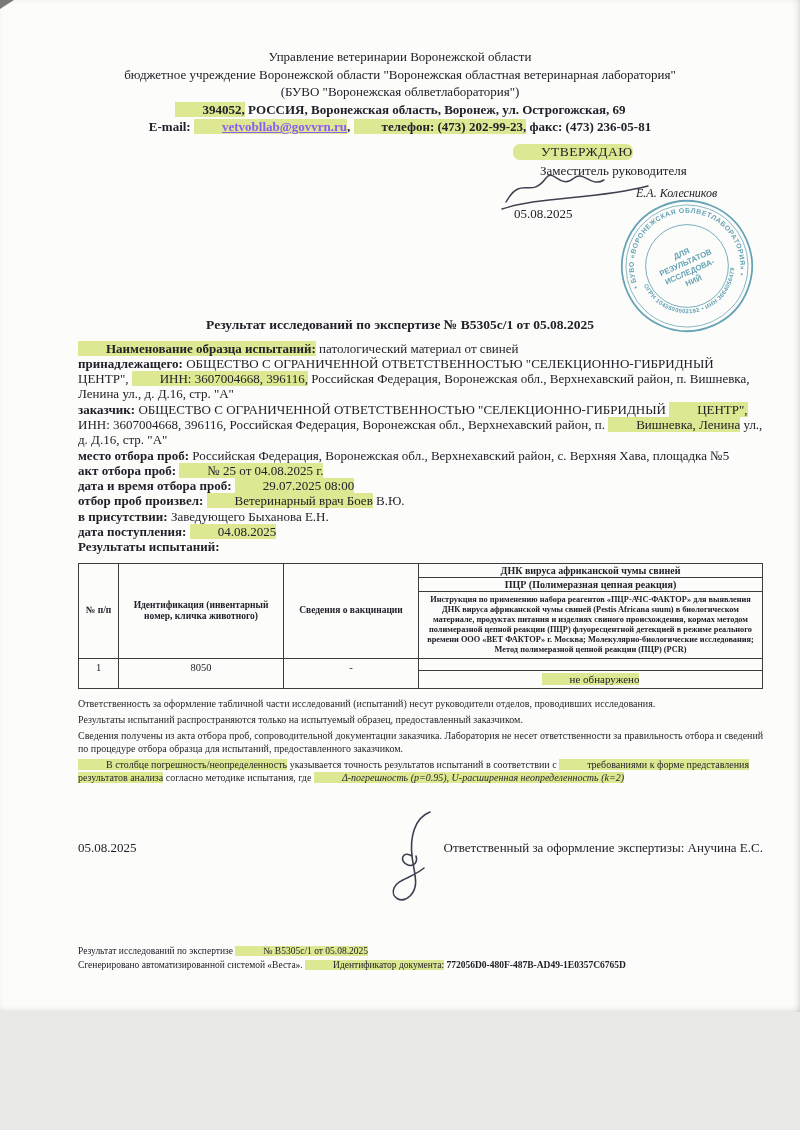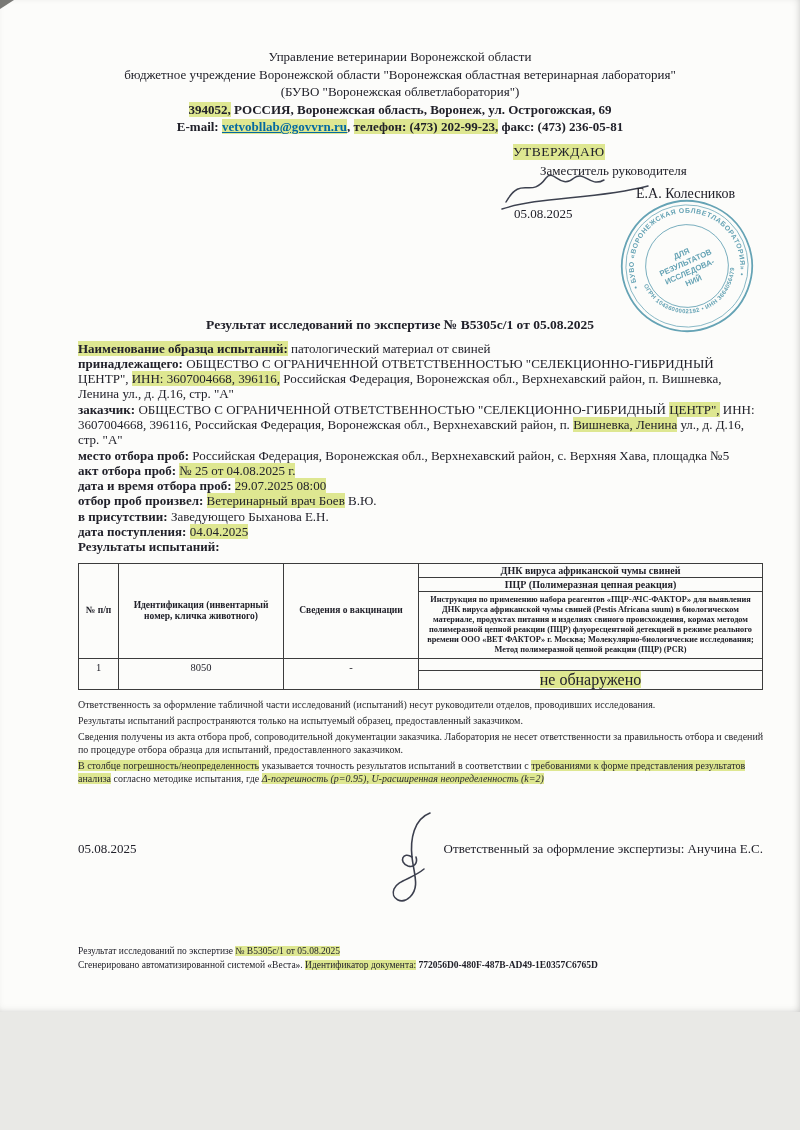--- a/index.html
+++ b/index.html
@@ -3,35 +3,35 @@
 <meta charset="utf-8">
 <style>
   * { margin:0; padding:0; box-sizing:border-box; }
   html,body { background:#e9e9e6; }
   .page {
     position:relative; width:800px; height:1012px; margin:0 auto;
     background:#fcfcfa; color:#21212a; overflow:hidden;
     font-family:"Liberation Serif", serif;
     box-shadow: inset -4px 0 8px -4px rgba(0,0,0,.18), inset 0 -4px 8px -4px rgba(0,0,0,.12);
   }
-  .hl { background: rgba(197, 213, 58, 0.55); }
+  .hl { background: rgba(197, 213, 58, 0.55); padding-left: 28px; }
   .it { font-style: italic; }
   .corner { position:absolute; top:0; left:0; width:14px; height:9px; background:#63635f; clip-path:polygon(0 0,100% 0,0 100%); opacity:.85; }
 
   
   .doc-header { padding-top:48px; text-align:center; font-size:13px; line-height:17.5px; }
   .doc-header .bold { font-weight:bold; }
-  a.email { color:#0369a1; text-decoration:underline; cursor:pointer; }
+  a.email { color:#8b5cf6; text-decoration:underline; cursor:pointer; }
 
   
   .approval-zone { position:relative; height:180px; }
-  .approve-title { position:absolute; left:513px; top:8px; font-size:13.5px; letter-spacing:.5px; }
+  .approve-title { position:absolute; left:513px; top:8px; font-size:13.5px; letter-spacing:.5px;border-radius:7px; }
   .approver-position { position:absolute; left:513px; top:27px; font-size:13px;margin-left:27px; }
   .sig1 { position:absolute; left:498px; top:30px; }
-  .approver-name { position:absolute; left:636px; top:50px; font-size:14px; }
+  .approver-name { position:absolute; left:636px; top:50px; font-size:12px;font-style:italic; }
   .approval-date { position:absolute; left:514px; top:70px; font-size:13px; }
   .stamp { position:absolute; left:619px; top:62px; width:136px; height:136px;
            transform:rotate(-24deg); opacity:.82; z-index:3; pointer-events:none; }
   .stamp text { font-family:"Liberation Sans", sans-serif; font-weight:bold; }
 
   
   .title { text-align:center; font-size:13.5px; font-weight:bold; line-height:18px; margin:0 40px; }
 
   
   .fields { margin:7px 37px 0 78px; font-size:13px; line-height:15.3px; }
@@ -39,21 +39,21 @@
   .fields b.lbl { font-weight:bold; }
 
   
   table.results { margin:8px 37px 0 78px; width:685px; border-collapse:collapse; table-layout:fixed; }
   table.results td { border:1px solid #3c3c3c; }
   .ch { font-weight:bold; text-align:center; vertical-align:middle; font-size:9.5px; line-height:11px; padding:1px 4px; }
   .g1, .g2 { font-size:10px; height:14px; }
   .g3 { font-size:8.3px; line-height:10px; padding:3px 8px; }
   .cd { text-align:center; vertical-align:top; font-size:10.5px; padding-top:3px; }
   .spacer-cell { height:12px; }
-  .result-cell { height:18px; text-align:center; font-size:16px; vertical-align:middle; }
+  .result-cell { height:18px; text-align:center; font-size:11px; vertical-align:middle; }
 
   
   .notes { margin:9px 36px 0 78px; font-size:10px; line-height:12.7px; color:#26262c; }
   .notes p { margin:0 0 3.5px 0; }
 
   
   .signoff { position:relative; margin:56px 37px 0 78px; font-size:13px; display:flex; justify-content:space-between; align-items:flex-start; }
   .sig2 { position:absolute; left:290px; top:-34px; }
 
   
@@ -111,21 +111,21 @@
 
   <section class="fields" id="fields">
       <p><b class="lbl hl">Наименование образца испытаний:</b><span> патологический материал от свиней</span></p>
       <p><b class="lbl">принадлежащего:</b><span> ОБЩЕСТВО С ОГРАНИЧЕННОЙ ОТВЕТСТВЕННОСТЬЮ "СЕЛЕКЦИОННО-ГИБРИДНЫЙ ЦЕНТР", </span><span class="hl">ИНН: 3607004668, 396116,</span><span> Российская Федерация, Воронежская обл., Верхнехавский район, п. Вишневка, Ленина ул., д. Д.16, стр. "А"</span></p>
       <p><b class="lbl">заказчик:</b><span> ОБЩЕСТВО С ОГРАНИЧЕННОЙ ОТВЕТСТВЕННОСТЬЮ "СЕЛЕКЦИОННО-ГИБРИДНЫЙ </span><span class="hl">ЦЕНТР",</span><span> ИНН: 3607004668, 396116, Российская Федерация, Воронежская обл., Верхнехавский район, п. </span><span class="hl">Вишневка, Ленина</span><span> ул., д. Д.16, стр. "А"</span></p>
       <p><b class="lbl">место отбора проб:</b><span> Российская Федерация, Воронежская обл., Верхнехавский район, с. Верхняя Хава, площадка №5</span></p>
       <p><b class="lbl">акт отбора проб:</b><span> </span><span class="hl">№ 25 от 04.08.2025 г.</span></p>
       <p><b class="lbl">дата и время отбора проб:</b><span> </span><span class="hl">29.07.2025 08:00</span></p>
       <p><b class="lbl">отбор проб произвел:</b><span> </span><span class="hl">Ветеринарный врач Боев</span><span> В.Ю.</span></p>
       <p><b class="lbl">в присутствии:</b><span> Заведующего Быханова Е.Н.</span></p>
-      <p><b class="lbl">дата поступления:</b><span> </span><span class="hl">04.04.2025</span></p>
+      <p><b class="lbl">дата поступления:</b><span> </span><span class="hl">04.08.2025</span></p>
       <p><b class="lbl">Результаты испытаний:</b></p>
     </section>
 
   <table class="results">
     <colgroup>
       <col style="width:40px">
         <col style="width:165px">
         <col style="width:135px">
         <col>
     </colgroup>

